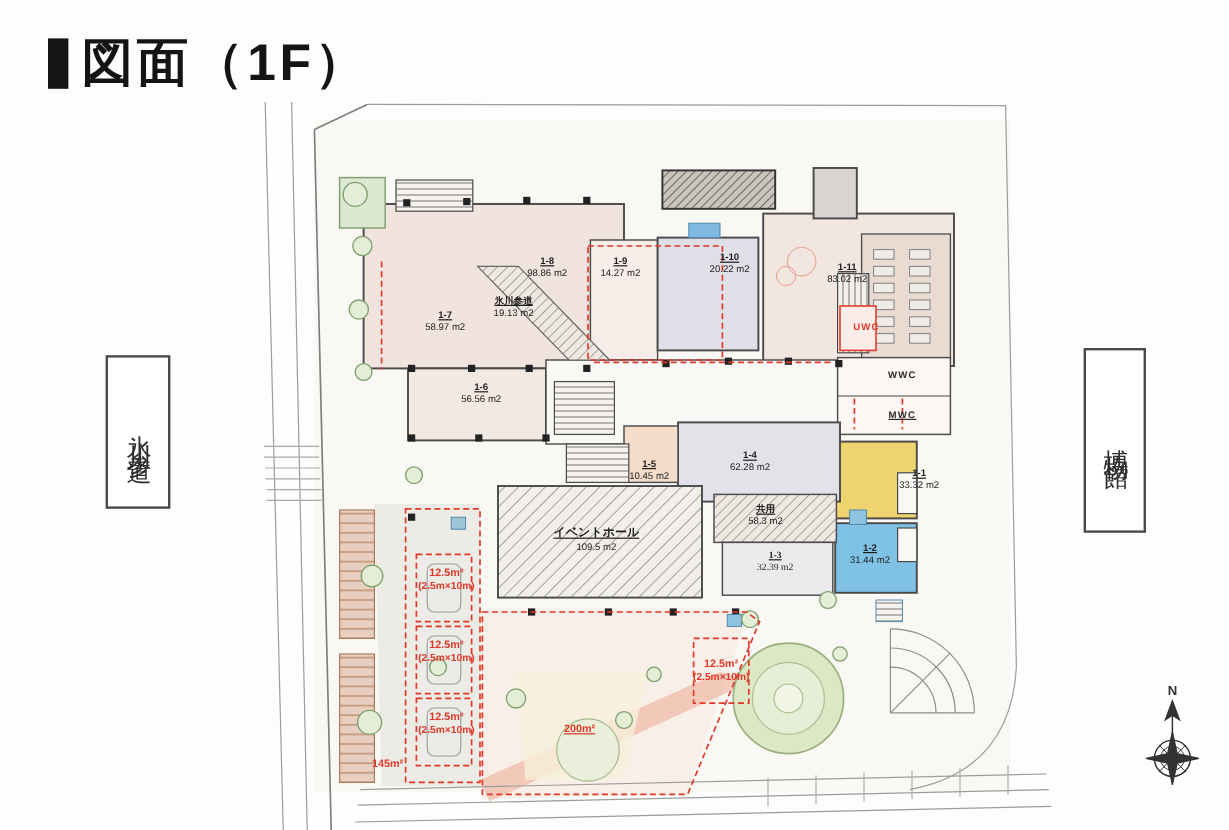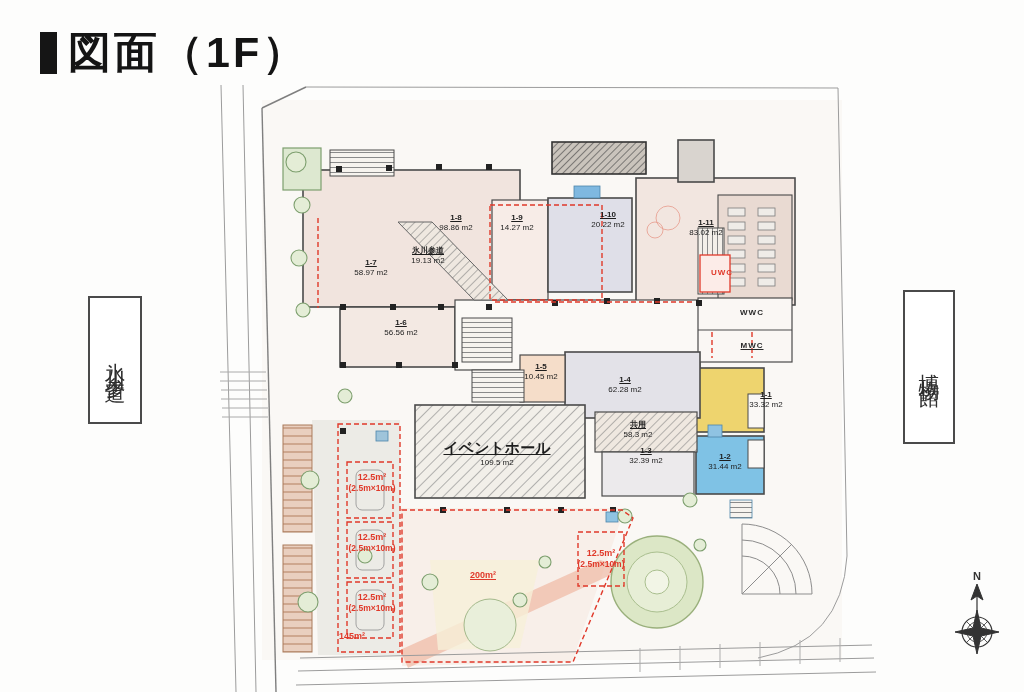--- a/index.html
+++ b/index.html
@@ -15,21 +15,21 @@
   .vbox{position:absolute;border:2px solid #4a4a4a;background:#fff;
         writing-mode:vertical-rl;text-orientation:upright;
         display:flex;align-items:center;justify-content:center;
         font-size:21px;color:#2e2e2e;letter-spacing:7px;}
   .vbox.left{left:88px;top:296px;width:50px;height:124px;}
   .vbox.right{left:903px;top:290px;width:48px;height:150px;}
 
   .rlabel{position:absolute;transform:translateX(-50%);text-align:center;color:#1d1d1d;line-height:1.3;white-space:nowrap;}
   .rlabel .rid{display:block;font-weight:bold;font-size:8px;text-decoration:underline;}
   .rlabel .rarea{display:block;font-size:8px;}
-  .rlabel.big .rid{font-size:15px;}
+  .rlabel.big .rid{font-size:10px;}
 
   .wclabel{position:absolute;transform:translateX(-50%);font-size:8px;font-weight:bold;color:#2a2a2a;letter-spacing:1px;padding-left:16px;}
   .wclabel.red{color:#e0392a;}
 
   .redlabel{position:absolute;transform:translateX(-50%);text-align:center;color:#e0392a;
             font-size:9px;font-weight:bold;line-height:1.25;white-space:nowrap;}
   .redlabel .l2{display:block;font-size:8.5px;text-align:center;}
 
   .north{position:absolute;transform:translateX(-50%);font-size:11px;color:#333;font-weight:bold;}
 </style>
@@ -308,21 +308,21 @@
   <span class="rarea">58.97 m2</span>
 </div>
 <div class="rlabel" style="left:428px;top:246px;">
   <span class="rid">氷川参道</span>
   <span class="rarea">19.13 m2</span>
 </div>
 <div class="rlabel" style="left:401px;top:318px;">
   <span class="rid">1-6</span>
   <span class="rarea">56.56 m2</span>
 </div>
-<div class="rlabel" style="left:541px;top:362px;">
+<div class="rlabel" style="left:541px;top:382px;">
   <span class="rid">1-5</span>
   <span class="rarea">10.45 m2</span>
 </div>
 <div class="rlabel" style="left:625px;top:375px;">
   <span class="rid">1-4</span>
   <span class="rarea">62.28 m2</span>
 </div>
 <div class="rlabel" style="left:725px;top:390px;margin-left:41px;">
   <span class="rid">1-1</span>
   <span class="rarea">33.32 m2</span>
@@ -332,21 +332,21 @@
   <span class="rarea">31.44 m2</span>
 </div>
 <div class="rlabel big" style="left:497px;top:438px;">
   <span class="rid">イベントホール</span>
   <span class="rarea">109.5 m2</span>
 </div>
 <div class="rlabel" style="left:638px;top:420px;">
   <span class="rid">共用</span>
   <span class="rarea">58.3 m2</span>
 </div>
-<div class="rlabel" style="left:646px;top:446px;">
+<div class="rlabel" style="left:646px;top:458px;font-family:Liberation Serif, serif;">
   <span class="rid">1-3</span>
   <span class="rarea">32.39 m2</span>
 </div>
 
 <div class="wclabel red" style="left:714px;top:268px;">UWC</div>
 <div class="wclabel" style="left:744px;top:308px;">WWC</div>
 <div class="wclabel" style="left:744px;top:341px;text-decoration:underline;">MWC</div>
 
 <div class="redlabel" style="left:372px;top:472px;">
   <span>12.5m²</span>
@@ -357,18 +357,18 @@
   <span class="l2">(2.5m×10m)</span>
 </div>
 <div class="redlabel" style="left:372px;top:592px;">
   <span>12.5m²</span>
   <span class="l2">(2.5m×10m)</span>
 </div>
 <div class="redlabel" style="left:601px;top:548px;">
   <span>12.5m²</span>
   <span class="l2">(2.5m×10m)</span>
 </div>
-<div class="redlabel" style="left:352px;top:631px;">145m²</div>
-<div class="redlabel" style="left:483px;top:570px;text-decoration:underline;">200m²</div>
+<div class="redlabel" style="left:323px;top:631px;">145m²</div>
+<div class="redlabel" style="left:483px;top:602px;text-decoration:underline;">200m²</div>
 
 <div class="north" style="left:977px;top:570px;">N</div>
 
 </div>
 
 </body></html>

